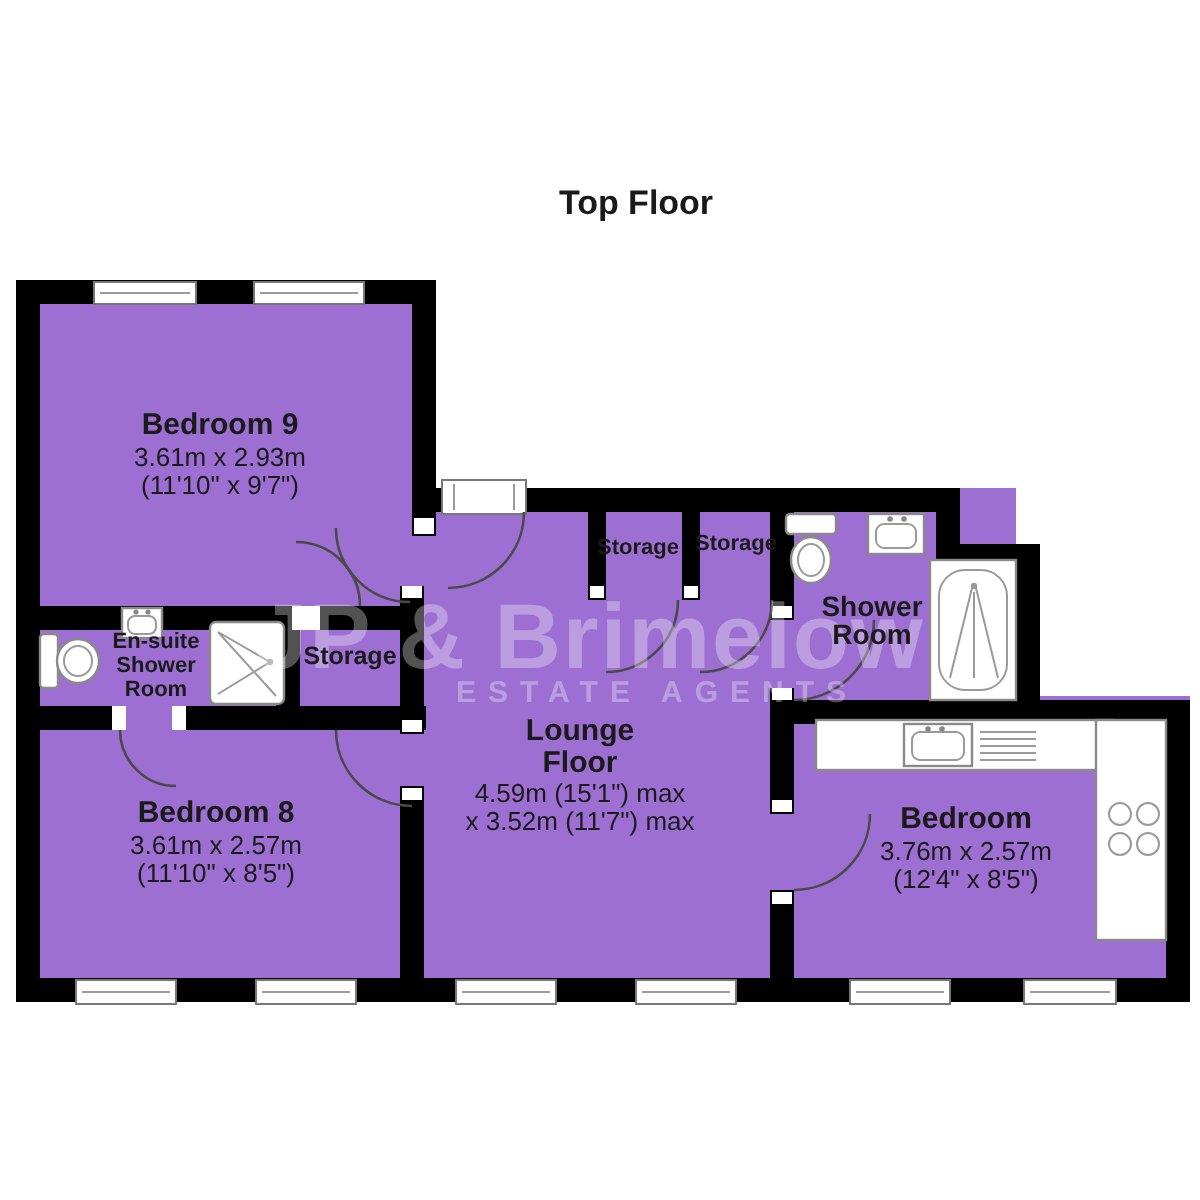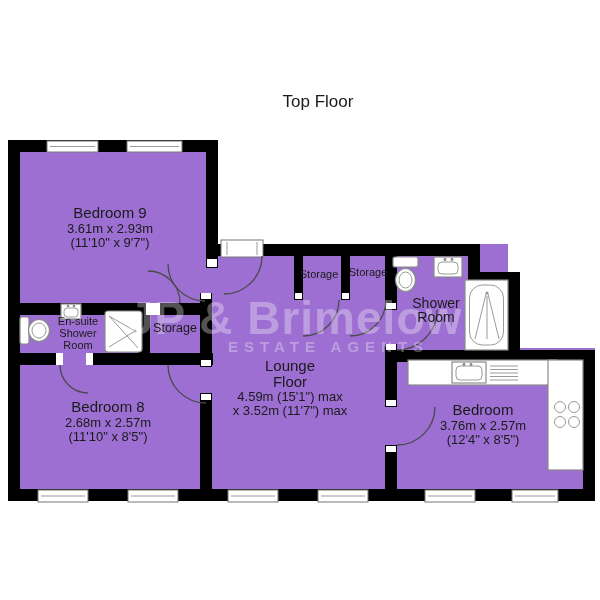--- a/index.html
+++ b/index.html
@@ -22,21 +22,21 @@
   .jamb{fill:#FFFFFF;}
   .gap{fill:var(--room-fill);}
   .arc{fill:none;stroke:#4A4A4A;stroke-width:1.3;}
   .fixture{fill:#FFFFFF;stroke:var(--fixture-stroke);stroke-width:1.2;}
   .fixline{fill:none;stroke:#9A9A9A;stroke-width:1;}
   .win{fill:#FFFFFF;stroke:#777777;stroke-width:1;}
   .lbl{
     position:absolute;transform:translateX(-50%);white-space:nowrap;
     color:var(--label-text);text-align:center;line-height:1.05;
   }
-  .b{font-weight:normal;}
+  .b{font-weight:bold;}
   .fs17{font-size:17px;} .fs15{font-size:15px;} .fs14{font-size:14px;}
   .fs13{font-size:13px;text-align:right;} .fs125{font-size:12.5px;} .fs11{font-size:11px;}
   .watermark-big{
     position:absolute;left:128px;top:291px;font-size:46px;font-weight:bold;
     color:var(--watermark);letter-spacing:1px;white-space:nowrap;pointer-events:none;
   }
   .watermark-small{
     position:absolute;left:228px;top:338px;font-size:15px;font-weight:bold;
     color:var(--watermark);letter-spacing:6px;white-space:nowrap;pointer-events:none;
   }
@@ -214,21 +214,21 @@
   <div class="watermark-big">JP &amp; Brimelow</div>
   <div class="watermark-small">ESTATE AGENTS</div>
 
   <div class="lbl b fs17" style="left:318px;top:93px">Top Floor</div>
 
   <div class="lbl b fs15" style="left:110px;top:205px">Bedroom 9</div>
   <div class="lbl fs13" style="left:110px;top:222px">3.61m x 2.93m</div>
   <div class="lbl fs13" style="left:110px;top:236px">(11'10" x 9'7")</div>
 
   <div class="lbl b fs15" style="left:108px;top:399px">Bedroom 8</div>
-  <div class="lbl fs13" style="left:108px;top:416px">2.68m x 2.57m</div>
+  <div class="lbl fs13" style="left:108px;top:416px">3.61m x 2.57m</div>
   <div class="lbl fs13" style="left:108px;top:430px">(11'10" x 8'5")</div>
 
   <div class="lbl b fs15" style="left:290px;top:358px">Lounge</div>
   <div class="lbl b fs15" style="left:290px;top:374px">Floor</div>
   <div class="lbl fs13" style="left:290px;top:390px">4.59m (15'1") max</div>
   <div class="lbl fs13" style="left:290px;top:404px">x 3.52m (11'7") max</div>
 
   <div class="lbl b fs15" style="left:483px;top:402px">Bedroom</div>
   <div class="lbl fs13" style="left:483px;top:419px">3.76m x 2.57m</div>
   <div class="lbl fs13" style="left:483px;top:433px">(12'4" x 8'5")</div>

